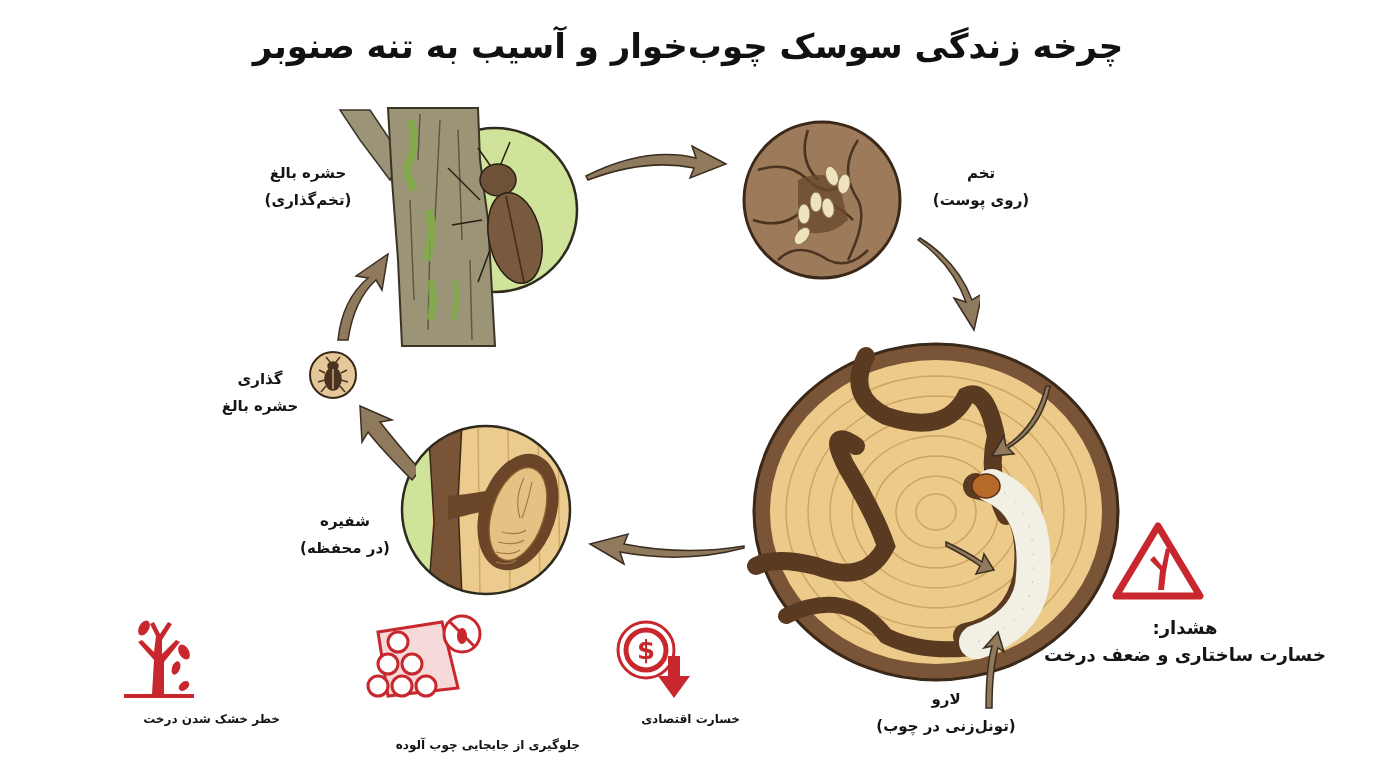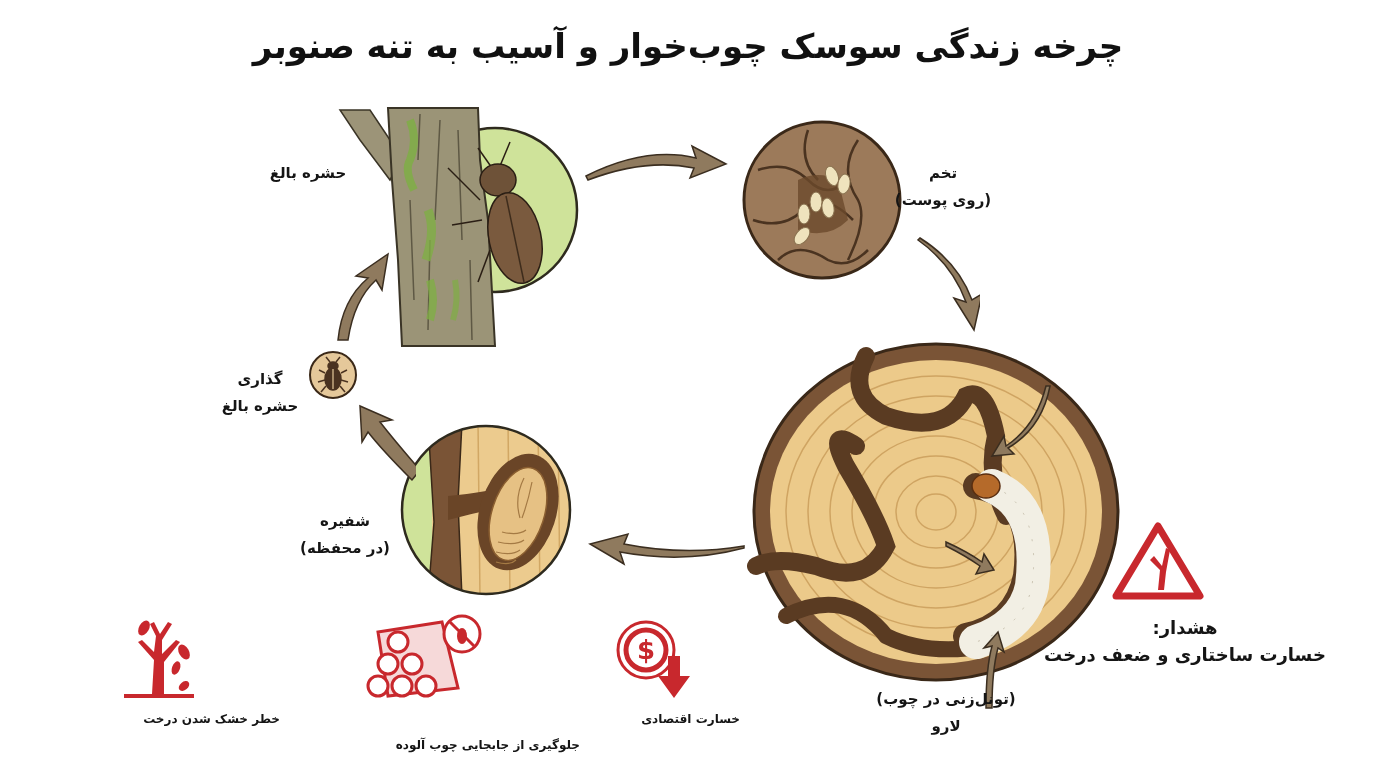--- a/index.html
+++ b/index.html
@@ -37,38 +37,39 @@
       <line x1="160" y1="150" x2="148" y2="182"></line>
       <line x1="200" y1="120" x2="210" y2="136"></line>
       <ellipse cx="168" cy="80" rx="18" ry="16" fill="#6e5238"></ellipse>
       <ellipse cx="185" cy="138" rx="26" ry="46" fill="#7a5a3e" transform="rotate(-12 185 138)"></ellipse>
       <line x1="176" y1="96" x2="194" y2="182" stroke="#3e2c1c"></line>
     </g>
   </svg>
 </div>
 <div class="abs lbl" style="left:218px;top:160px;width:180px;">
   <span>حشره بالغ</span>
+  <span>(تخم‌گذاری)</span>
 </div>
 
 <div class="abs" style="left:738px;top:110px;">
   <svg width="170" height="180" viewBox="0 0 170 180">
     <circle cx="84" cy="90" r="78" fill="#9c7a5a" stroke="#3a2818" stroke-width="3"></circle>
     <path d="M20 60 q30 -10 50 10 q20 20 40 0 M15 110 q30 10 50 -10 q20 -20 50 10 M40 150 q20 -20 50 0 q20 10 40 -10 M70 20 q-10 30 10 50 M120 30 q-20 30 0 60 q10 20 -10 60" stroke="#4a3320" stroke-width="2.5" fill="none"></path>
     <path d="M60 70 q20 -10 40 0 l10 40 q-20 20 -50 10 z" fill="#6b4a2c" opacity="0.8"></path>
     <g fill="#efe3bd" stroke="#8a7250" stroke-width="1">
       <ellipse cx="94" cy="66" rx="6" ry="10" transform="rotate(-20 94 66)"></ellipse>
       <ellipse cx="106" cy="74" rx="6" ry="10" transform="rotate(10 106 74)"></ellipse>
       <ellipse cx="78" cy="92" rx="6" ry="10"></ellipse>
       <ellipse cx="90" cy="98" rx="6" ry="10" transform="rotate(-10 90 98)"></ellipse>
       <ellipse cx="66" cy="104" rx="6" ry="10"></ellipse>
       <ellipse cx="64" cy="126" rx="6" ry="10" transform="rotate(40 64 126)"></ellipse>
     </g>
   </svg>
 </div>
-<div class="abs lbl" style="left:868px;top:160px;width:150px;">
+<div class="abs lbl" style="left:906px;top:160px;width:150px;">
   <span>تخم</span>
   <span>(روی پوست)</span>
 </div>
 
 <div class="abs" style="left:746px;top:336px;">
   <svg width="380" height="350" viewBox="0 0 380 350">
     <ellipse cx="190" cy="176" rx="182" ry="168" fill="#7a5436" stroke="#3a2818" stroke-width="3"></ellipse>
     <ellipse cx="190" cy="176" rx="166" ry="152" fill="#ecca8a"></ellipse>
     <g fill="none" stroke="#cfa462" stroke-width="1.5">
       <ellipse cx="190" cy="176" rx="150" ry="136"></ellipse>
@@ -98,22 +99,22 @@
       <path d="M200 210 q20 10 34 20 l-4 8 l18 -4 l-10 -16 l-2 8 q-14 -10 -36 -20 z"></path>
     </g>
   </svg>
 </div>
 <div class="abs" style="left:976px;top:630px;">
   <svg width="30" height="80" viewBox="0 0 30 80">
     <path d="M10 78 q0 -40 6 -62 l-8 2 l14 -16 l6 20 l-6 -4 q-6 22 -6 60 z" fill="#8f7a5e" stroke="#3b2e20" stroke-width="1.5"></path>
   </svg>
 </div>
 <div class="abs lbl" style="left:846px;top:686px;width:200px;">
+  <span>لارو</span>
   <span>(تونل‌زنی در چوب)</span>
-  <span>لارو</span>
 </div>
 
 <div class="abs" style="left:398px;top:422px;">
   <svg width="176" height="176" viewBox="0 0 176 176">
     <defs>
         <clipPath id="pc">
           <circle cx="88" cy="88" r="84"></circle>
         </clipPath>
       </defs>
     <g clip-path="url(#pc)">

